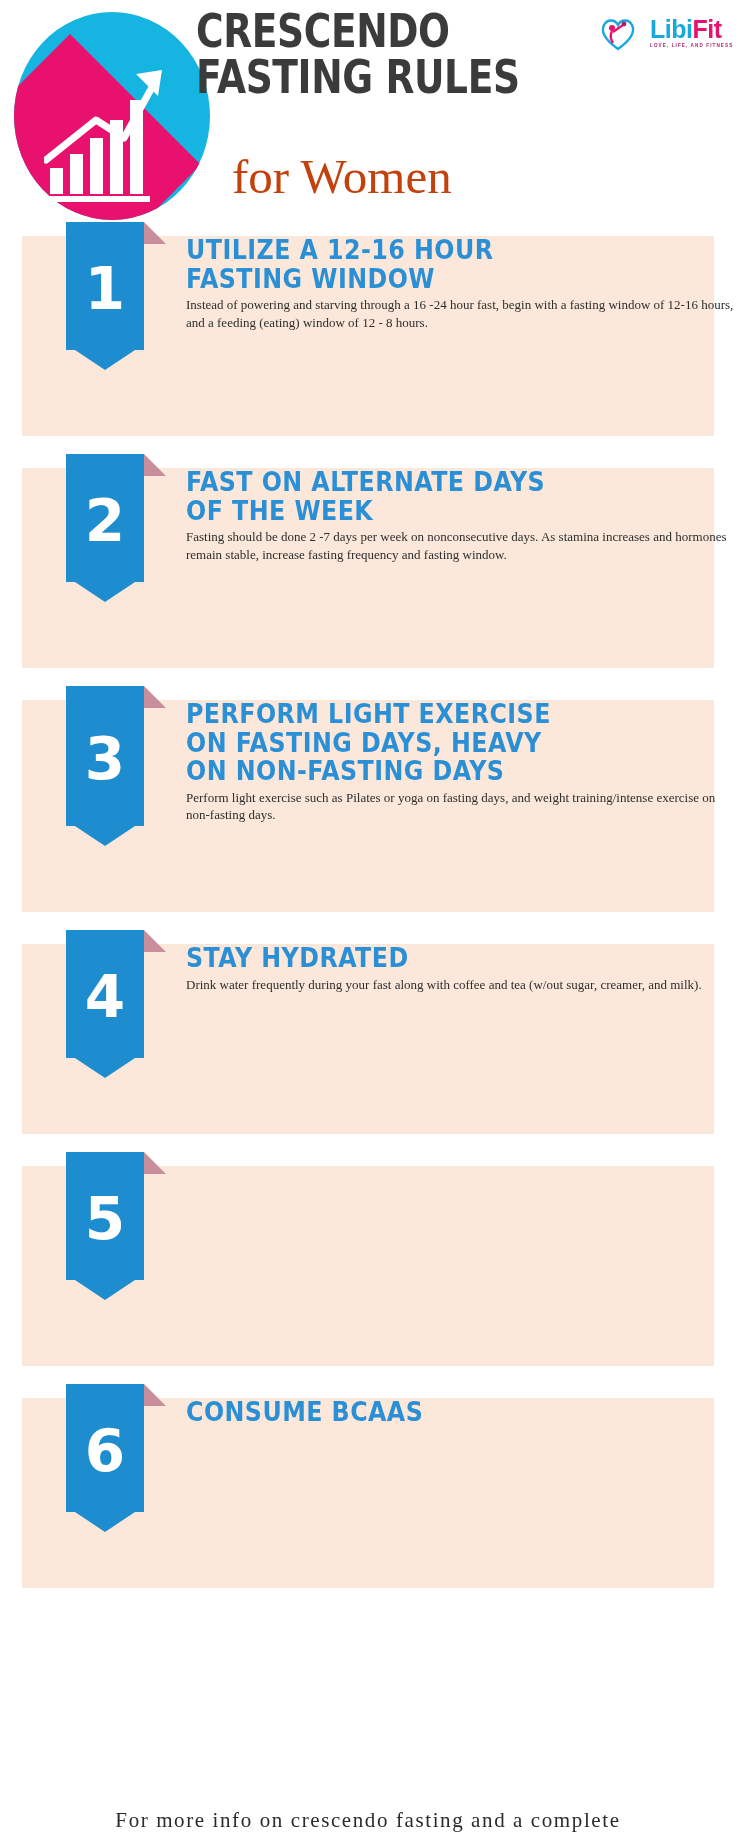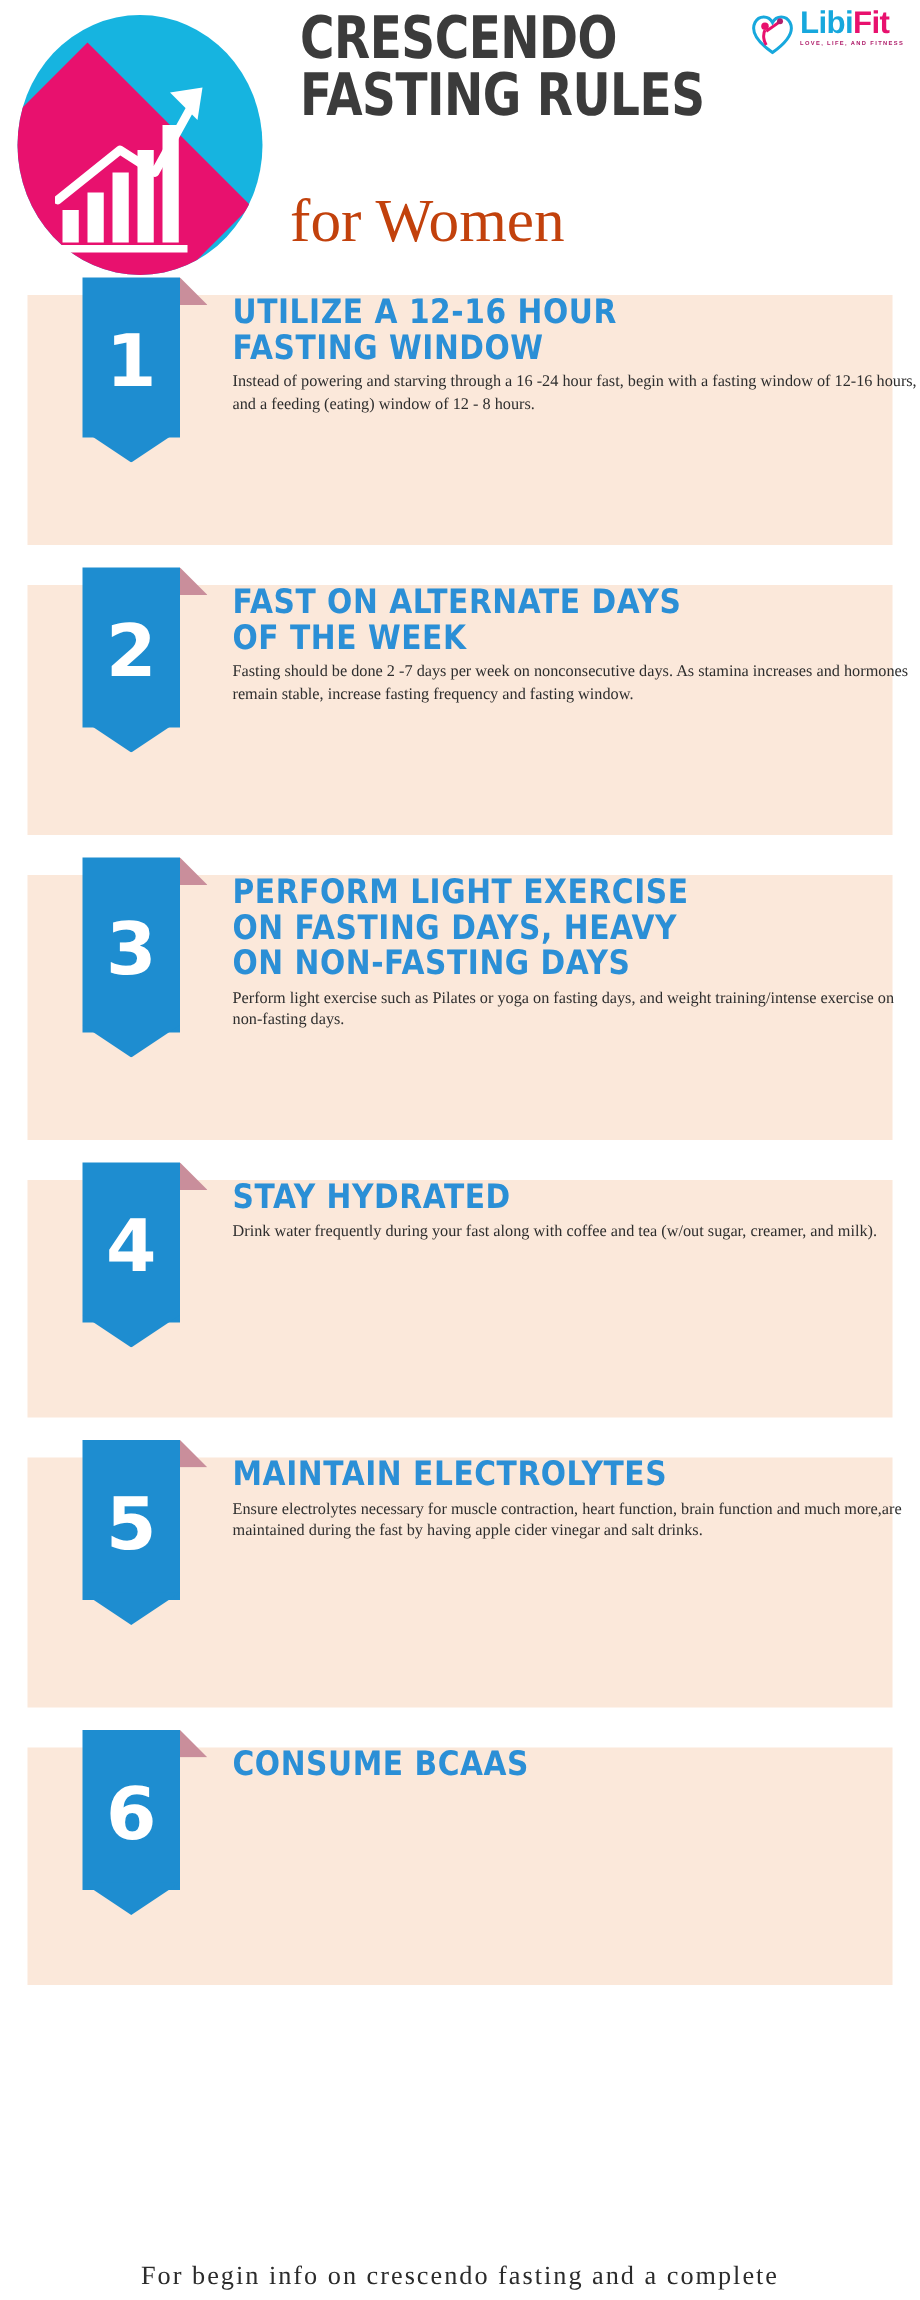--- a/index.html
+++ b/index.html
@@ -65,21 +65,22 @@
     width: 140px;
     height: 140px;
   }
   .brandmark {
     position: absolute;
     right: 6px;
     top: 6px;
     width: 132px;
     height: 54px;
     display: flex;
-    gap: 2px;
+    align-items: center;
+    gap: 12px;
   }
   .brandmark .mark-heart {
     width: 40px;
     height: 40px;
     flex: 0 0 40px;
     position: relative;
   }
   .brandmark .wordmark {
     display: flex;
     flex-direction: column;
@@ -100,21 +101,20 @@
     font-weight: bold;
     margin-top: 2px;
     white-space: nowrap;
   }
 
   .title-block {
     position: absolute;
     left: 196px;
     top: 8px;
     width: 400px;
-    margin-left: 44px;
   }
   .title-line {
     font-family: "DejaVu Sans", sans-serif;
     font-weight: bold;
     font-size: 47px;
     line-height: 0.98;
     letter-spacing: -0.5px;
     color: #3b3b3b;
     transform: scaleX(0.80);
     transform-origin: left center;
@@ -350,40 +350,36 @@
       <div class="rule" style="position: absolute; left: 0px; right: 0px; top: 1166px; height: 200px;">
         <div class="rule-bg"></div>
         <div class="rule-inner">
           <div class="badge-wrap">
             <div class="fold"></div>
             <div class="badge" style="height:122px">
               <span>5</span>
             </div>
             <div class="badge-tail" style="top:122px"></div>
           </div>
-          <div class="rule-text">
-            <h3 class="rule-heading">MAINTAIN ELECTROLYTES</h3>
-            <p class="rule-body">Ensure electrolytes necessary for muscle contraction, heart function, brain function and much more,are maintained during the fast by having apple cider vinegar and salt drinks.</p>
-          </div>
         </div>
       </div>
       <div class="rule" style="position: absolute; left: 0px; right: 0px; top: 1398px; height: 190px;">
         <div class="rule-bg"></div>
         <div class="rule-inner">
           <div class="badge-wrap">
             <div class="fold"></div>
             <div class="badge" style="height:122px">
               <span>6</span>
             </div>
             <div class="badge-tail" style="top:122px"></div>
           </div>
           <div class="rule-text">
             <h3 class="rule-heading">CONSUME BCAAS</h3>
           </div>
         </div>
       </div>
     </div>
 
   <div class="footer">
-    <div>For begin info on crescendo fasting and a complete</div>
+    <div>For more info on crescendo fasting and a complete</div>
   </div>
 
 </div>
 
 </body></html>

